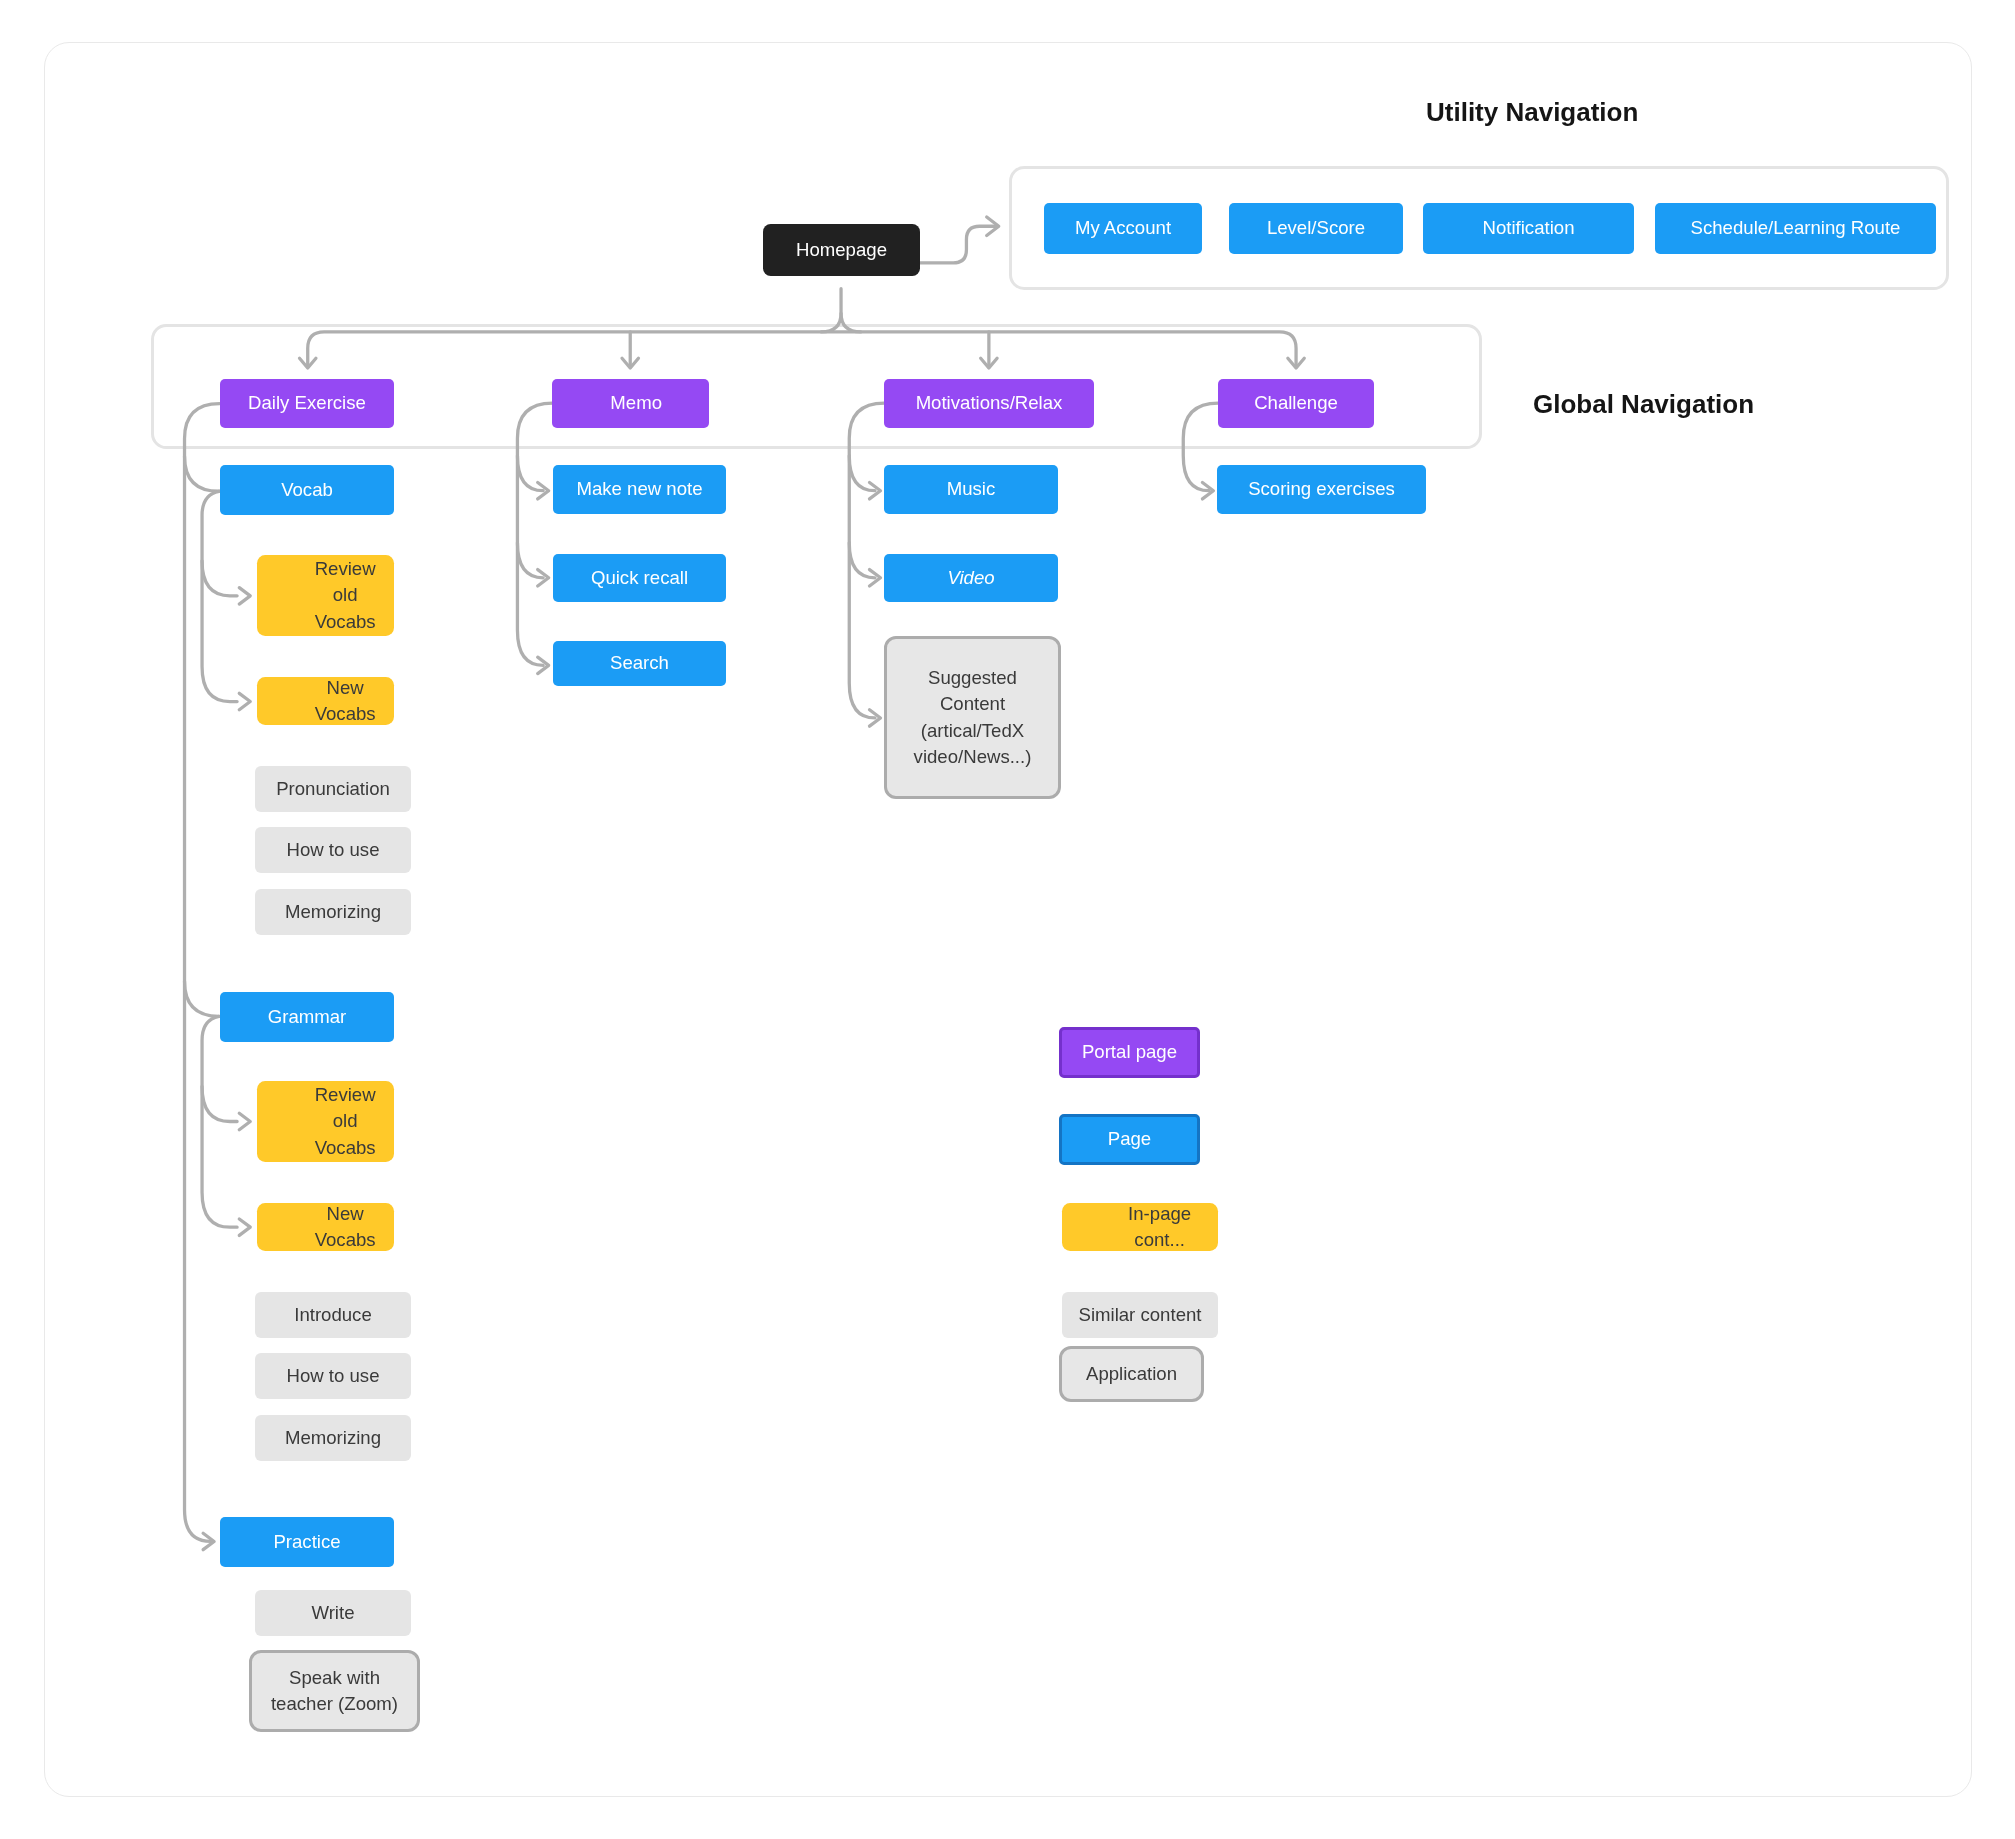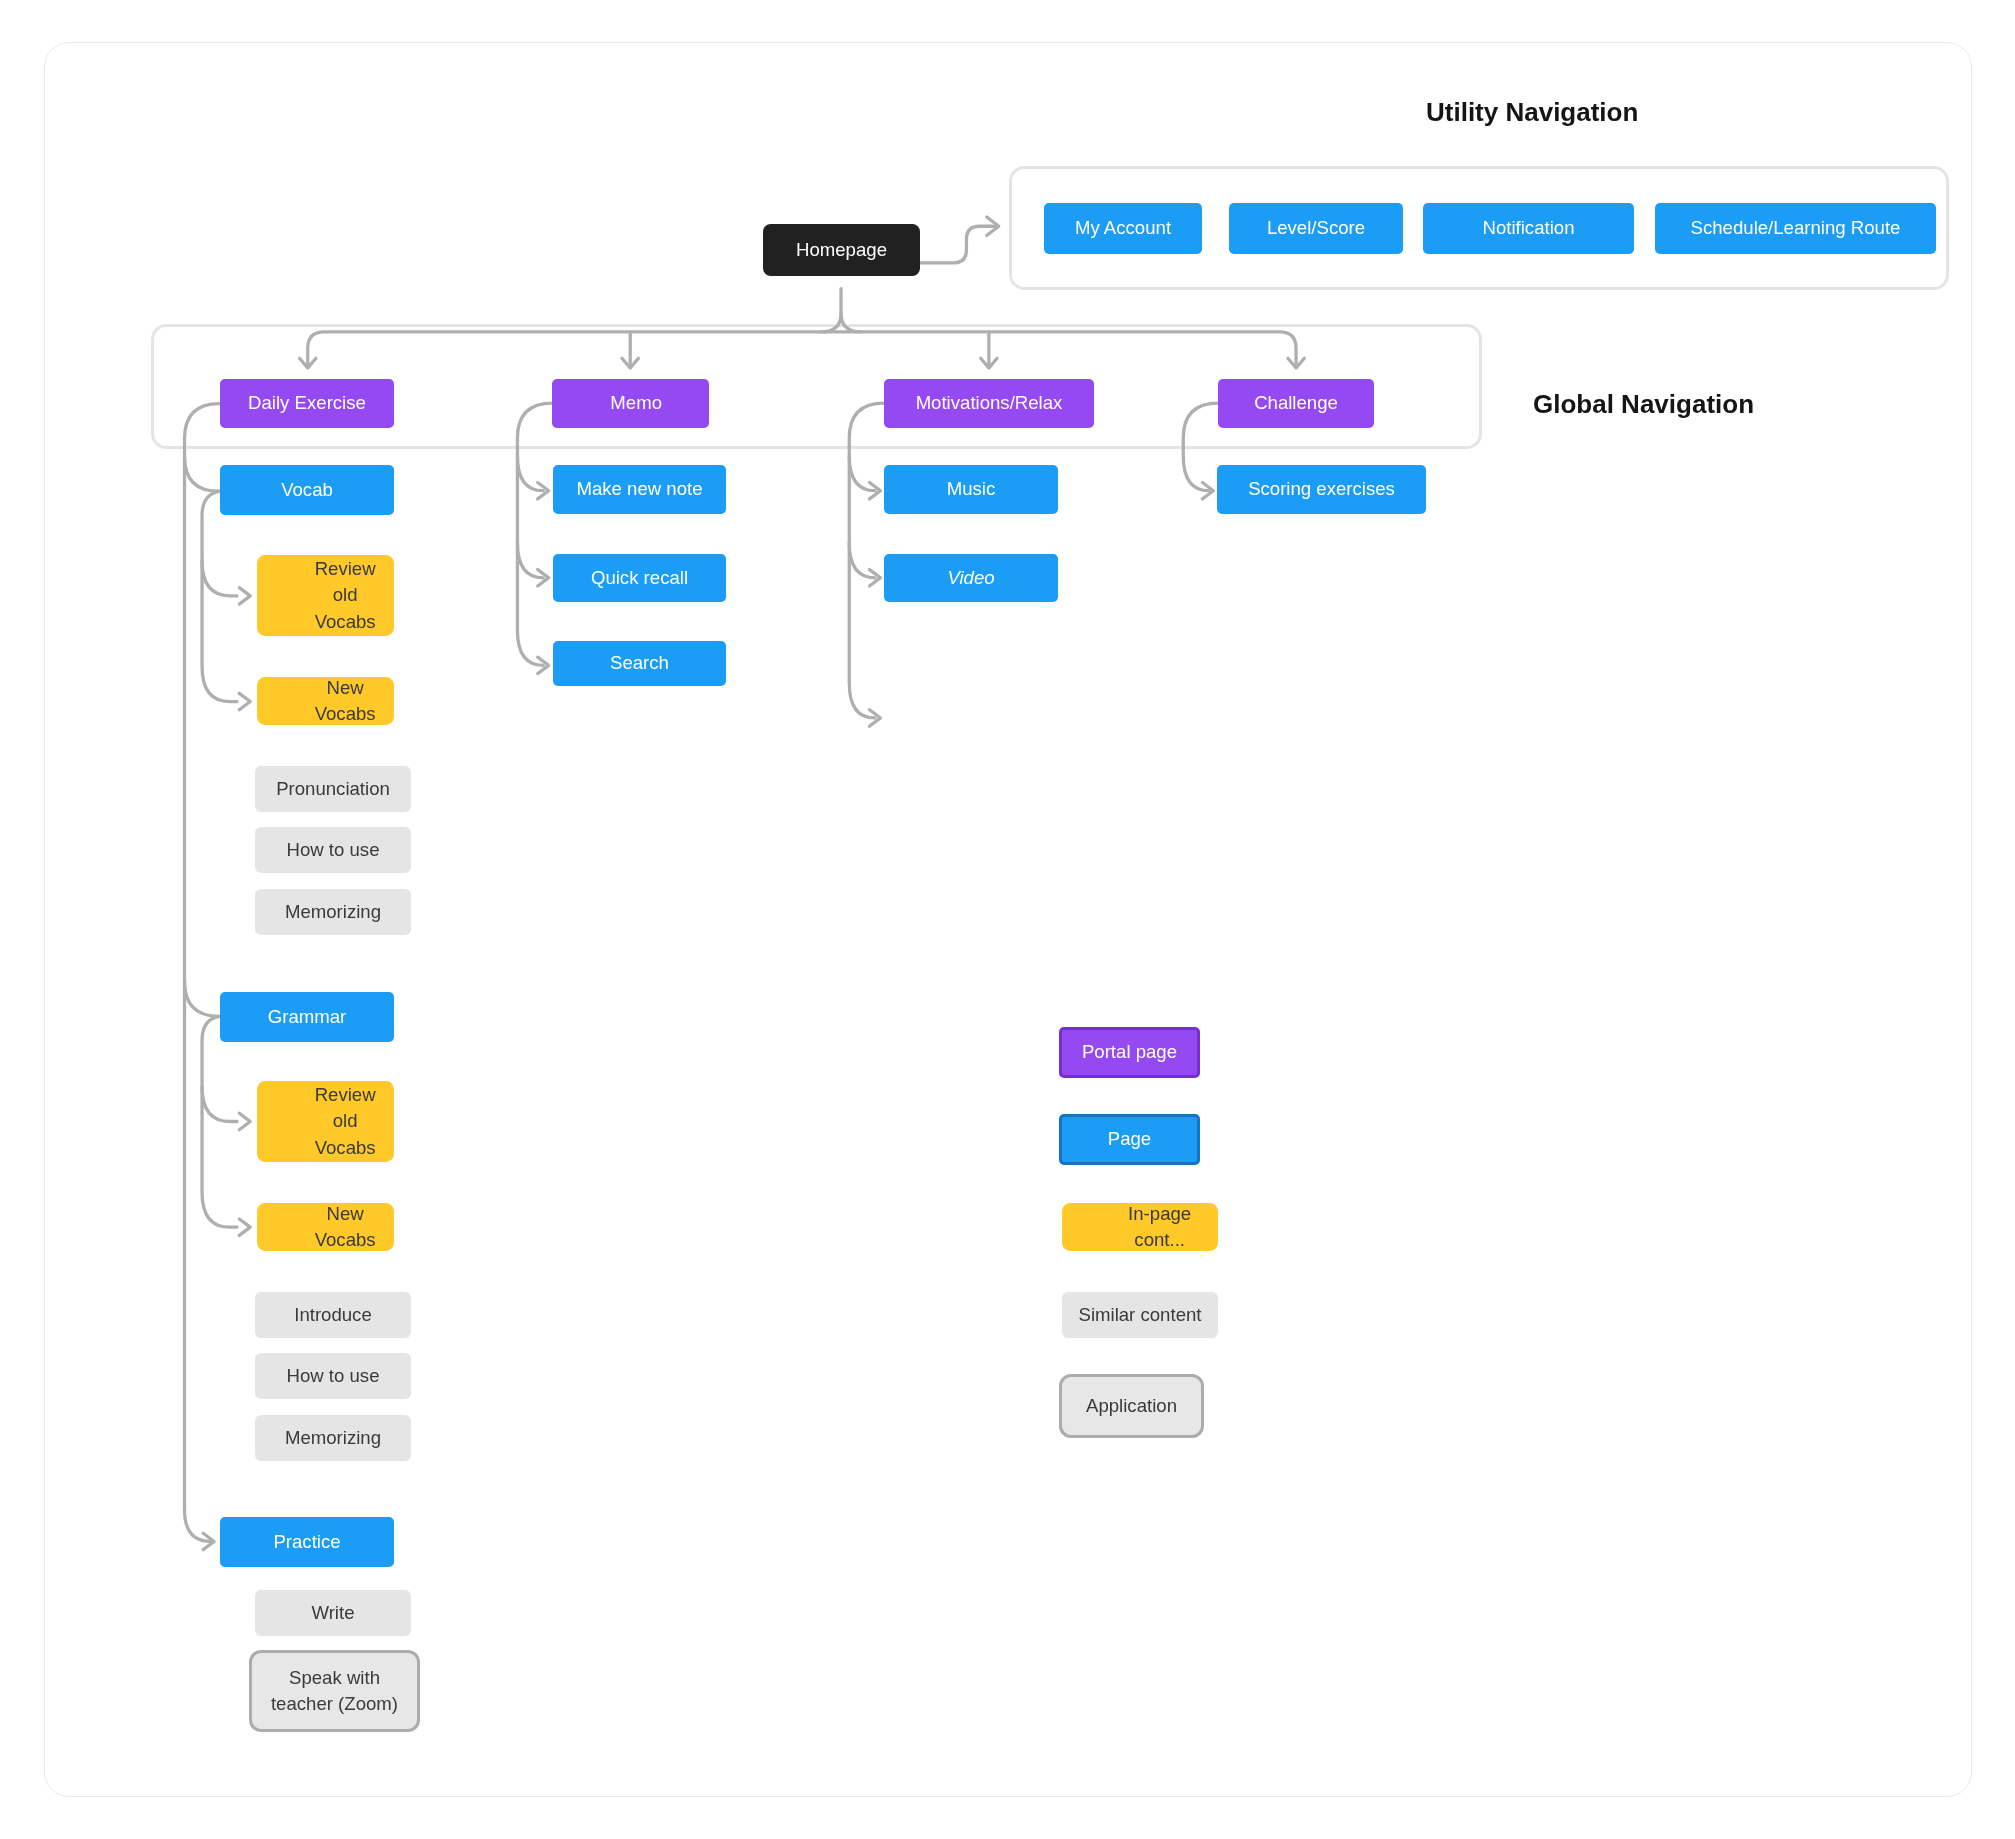--- a/index.html
+++ b/index.html
@@ -129,23 +129,24 @@
   <div class="node blue" style="left:220px;top:1517px;width:174px;height:50px;">Practice</div>
   <div class="node gray" style="left:255px;top:1590px;width:156px;height:46px;">Write</div>
   <div class="node app" style="left:249px;top:1650px;width:171px;height:82px;">Speak with teacher (Zoom)</div>
 
   <div class="node blue" style="left:553px;top:465px;width:173px;height:49px;">Make new note</div>
   <div class="node blue" style="left:553px;top:554px;width:173px;height:48px;">Quick recall</div>
   <div class="node blue" style="left:553px;top:641px;width:173px;height:45px;">Search</div>
 
   <div class="node blue" style="left:884px;top:465px;width:174px;height:49px;">Music</div>
   <div class="node blue" style="left:884px;top:554px;width:174px;height:48px;font-style:italic;">Video</div>
+  <div class="node app" style="left:884px;top:636px;width:177px;height:163px;">Suggested Content (artical/TedX video/News...)</div>
 
   <div class="node blue" style="left:1217px;top:465px;width:209px;height:49px;">Scoring exercises</div>
 
   <div class="node purple lg-portal" style="left:1059px;top:1027px;width:141px;height:51px;">Portal page</div>
   <div class="node blue lg-page" style="left:1059px;top:1114px;width:141px;height:51px;">Page</div>
   <div class="node yellow" style="left:1062px;top:1203px;width:156px;height:48px;">In-page cont...</div>
   <div class="node gray" style="left:1062px;top:1292px;width:156px;height:46px;">Similar content</div>
-  <div class="node app" style="left:1059px;top:1374px;width:145px;height:64px;">Application</div>
+  <div class="node app" style="left:1059px;top:1346px;width:145px;height:56px;">Application</div>
 
 </div>
 
 
 </body></html>

